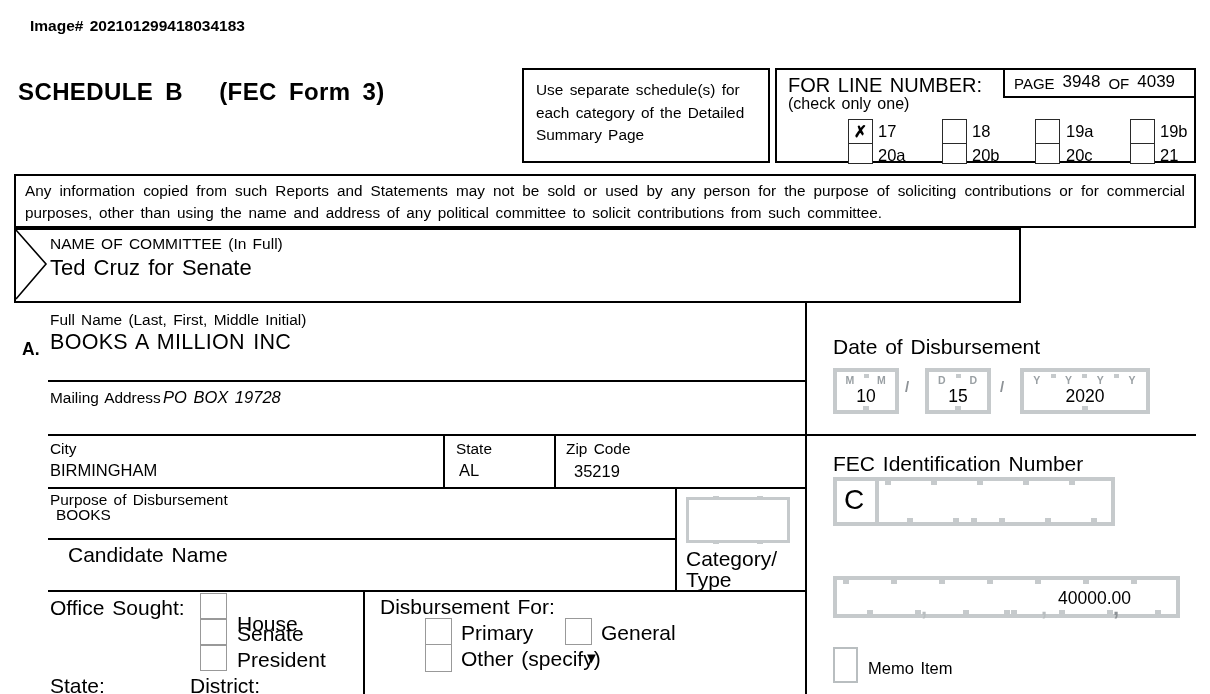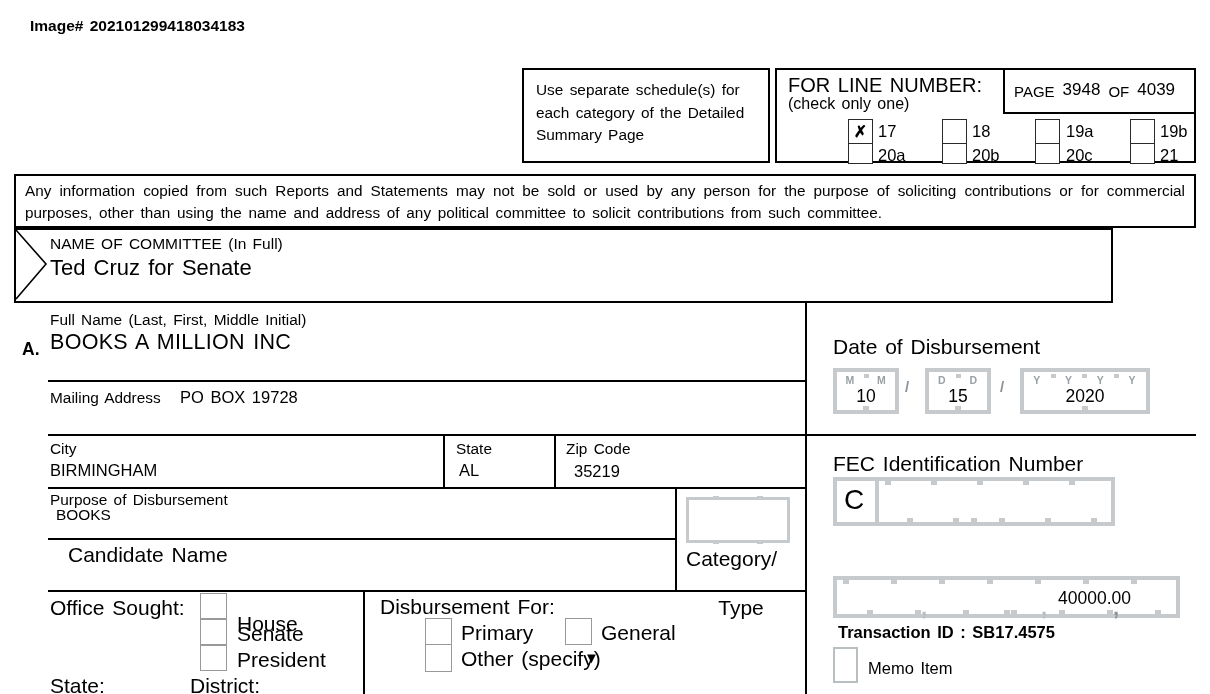--- a/index.html
+++ b/index.html
@@ -15,32 +15,32 @@
   .image-number { left:30px; top:17px; font-size:15.5px; font-weight:bold; }
 
   .title1 { left:18px; top:78px; font-size:24px; font-weight:bold; letter-spacing:.4px; word-spacing:5px; }
   .title2 { left:18px; top:112px; font-size:24px; font-weight:bold; letter-spacing:.4px; word-spacing:5px; }
 
   .sep-box { left:522px; top:68px; width:248px; height:95px; border:2px solid #000; padding:9px 11px 0 12px; font-size:15.4px; line-height:22.5px; }
 
   .line-box { left:775px; top:68px; width:421px; height:95px; border:2px solid #000; }
   .fln-label { left:788px; top:74px; font-size:20px; }
   .fln-sub { left:788px; top:95px; font-size:16px; }
-  .page-box { left:1003px; top:68px; width:193px; height:46px; border:2px solid #000; display:flex; align-items:center; padding-left:9px; }
+  .page-box { left:1003px; top:68px; width:193px; height:30px; border:2px solid #000; display:flex; align-items:center; padding-left:9px; }
   .page-box .pw { font-size:15px; }
   .page-box .pn { font-size:17px; margin:0 8px; position:relative; top:-1px; }
 
   .cb { position:absolute; width:25px; height:25px; border:1.6px solid #2a2a2a; background:#fff; display:flex; align-items:center; justify-content:center; }
   .cb.small { height:21px; }
   .cb .mark { font-weight:bold; font-size:16px; line-height:1; }
   .cb-label { position:absolute; font-size:16.5px; }
 
   .legal-box { left:14px; top:174px; width:1182px; height:54px; border:2px solid #000; padding:4px 9px 0 9px; font-size:15.3px; line-height:21.5px; text-align:justify; word-spacing:2.5px; }
 
-  .committee-box { left:14px; top:228px; width:1099px; height:75px; border:2.5px solid #000; }
+  .committee-box { left:14px; top:228px; width:1007px; height:75px; border:2.5px solid #000; }
   .committee-label { position:absolute; left:34px; top:5px; font-size:15.5px; }
   .committee-name { position:absolute; left:34px; top:25px; font-size:22px; }
 
   .lbl { font-size:15.4px; }
   .lbl16 { font-size:21px; }
   .val { font-size:16.5px; }
 
   
   .gbox { position:absolute; border:4px solid #c6cacc; background:#fff; }
   .gbox .glabels { display:flex; justify-content:space-evenly; align-items:flex-start; margin-top:2px; }
@@ -67,20 +67,21 @@
 
   .slash { position:absolute; top:378px; font-size:15px; font-weight:bold; color:#8d9296; }
 </style>
 </head>
 <body>
 
 <div id="form-root">
 
   <div class="abs image-number">Image# 202101299418034183</div>
 
+  <div class="abs title1 pre">SCHEDULE B   (FEC Form 3)</div>
 
   <div class="abs sep-box">Use separate schedule(s) for each category of the Detailed Summary Page</div>
 
   <div class="abs line-box"></div>
   <div class="abs fln-label">FOR LINE NUMBER:</div>
   <div class="abs fln-sub">(check only one)</div>
 
   <div class="abs page-box">
     <span class="pw">PAGE</span>
     <span class="pn">3948</span>
@@ -133,21 +134,21 @@
   </div>
 
   <div class="vline" style="left:805px; top:303px; height:391px;"></div>
 
   <div class="abs lbl" style="left:50px; top:311px;text-align:right;">Full Name (Last, First, Middle Initial)</div>
   <div class="abs" style="left:22px; top:339px; font-size:17.5px; font-weight:bold;">A.</div>
   <div class="abs" style="left:50px; top:330px; font-size:21.5px; letter-spacing:.3px;">BOOKS A MILLION INC</div>
   <div class="hline" style="left:48px; top:380px; width:757px;"></div>
 
   <div class="abs lbl" style="left:50px; top:389px;">Mailing Address</div>
-  <div class="abs val" style="left:180px; top:388px;">PO BOX 19728</div>
+  <div class="abs val" style="left:163px; top:388px;font-style:italic;">PO BOX 19728</div>
   <div class="hline" style="left:48px; top:434px; width:757px;"></div>
 
   <div class="abs lbl" style="left:50px; top:440px;">City</div>
   <div class="abs val" style="left:50px; top:461px;">BIRMINGHAM</div>
   <div class="vline" style="left:443px; top:434px; height:53px;"></div>
   <div class="abs lbl" style="left:456px; top:440px;">State</div>
   <div class="abs val" style="left:459px; top:461px;">AL</div>
   <div class="vline" style="left:554px; top:434px; height:53px;"></div>
   <div class="abs lbl" style="left:566px; top:440px;">Zip Code</div>
   <div class="abs val" style="left:574px; top:462px;">35219</div>
@@ -159,21 +160,21 @@
 
   <div class="abs lbl16" style="left:68px; top:543px;">Candidate Name</div>
   <div class="vline" style="left:675px; top:487px; height:103px;"></div>
   <div class="abs catbox">
     <span class="ct" style="left:24px; top:-4px;"></span>
     <span class="ct" style="left:68px; top:-4px;"></span>
     <span class="ct" style="left:24px; bottom:-4px;"></span>
     <span class="ct" style="left:68px; bottom:-4px;"></span>
   </div>
   <div class="abs lbl16" style="left:686px; top:547px; width:110px; text-align:left;">Category/</div>
-  <div class="abs lbl16" style="left:686px; top:568px; width:110px; text-align:center;margin-top:28px;">Type</div>
+  <div class="abs lbl16" style="left:686px; top:568px; width:110px; ">Type</div>
   <div class="hline" style="left:48px; top:590px; width:757px;"></div>
 
   <div class="abs lbl16" style="left:50px; top:596px;">Office Sought:</div>
   <div class="office-cb" style="left:200px; top:593px;"></div>
   <div class="office-cb" style="left:200px; top:619px;"></div>
   <div class="office-cb" style="left:200px; top:645px;"></div>
   <div class="abs lbl16" style="left:237px; top:612px;">House</div>
   <div class="abs lbl16" style="left:237px; top:622px;">Senate</div>
   <div class="abs lbl16" style="left:237px; top:648px;">President</div>
   <div class="abs lbl16" style="left:50px; top:674px;">State:</div>
@@ -234,17 +235,16 @@
 
   <div class="gbox" style="left:833px; top:576px; width:347px; height:42px;">
     <span class="tickstrip amount" style="top:0;"></span>
     <span class="tickstrip amount" style="bottom:0; left:30px;"></span>
     <span class="amount-comma" style="left:84px;">,</span>
     <span class="amount-comma" style="left:204px;">,</span>
     <span class="amount-comma" style="left:276px; color:#8d9296;">,</span>
     <span class="amount-val">40000.00</span>
   </div>
 
-  <div class="abs trans-id">Transaction ID : SB17.4575</div>
   <div class="abs memo-box"></div>
   <div class="abs memo-label">Memo Item</div>
 
 </div>
 
 </body></html>

